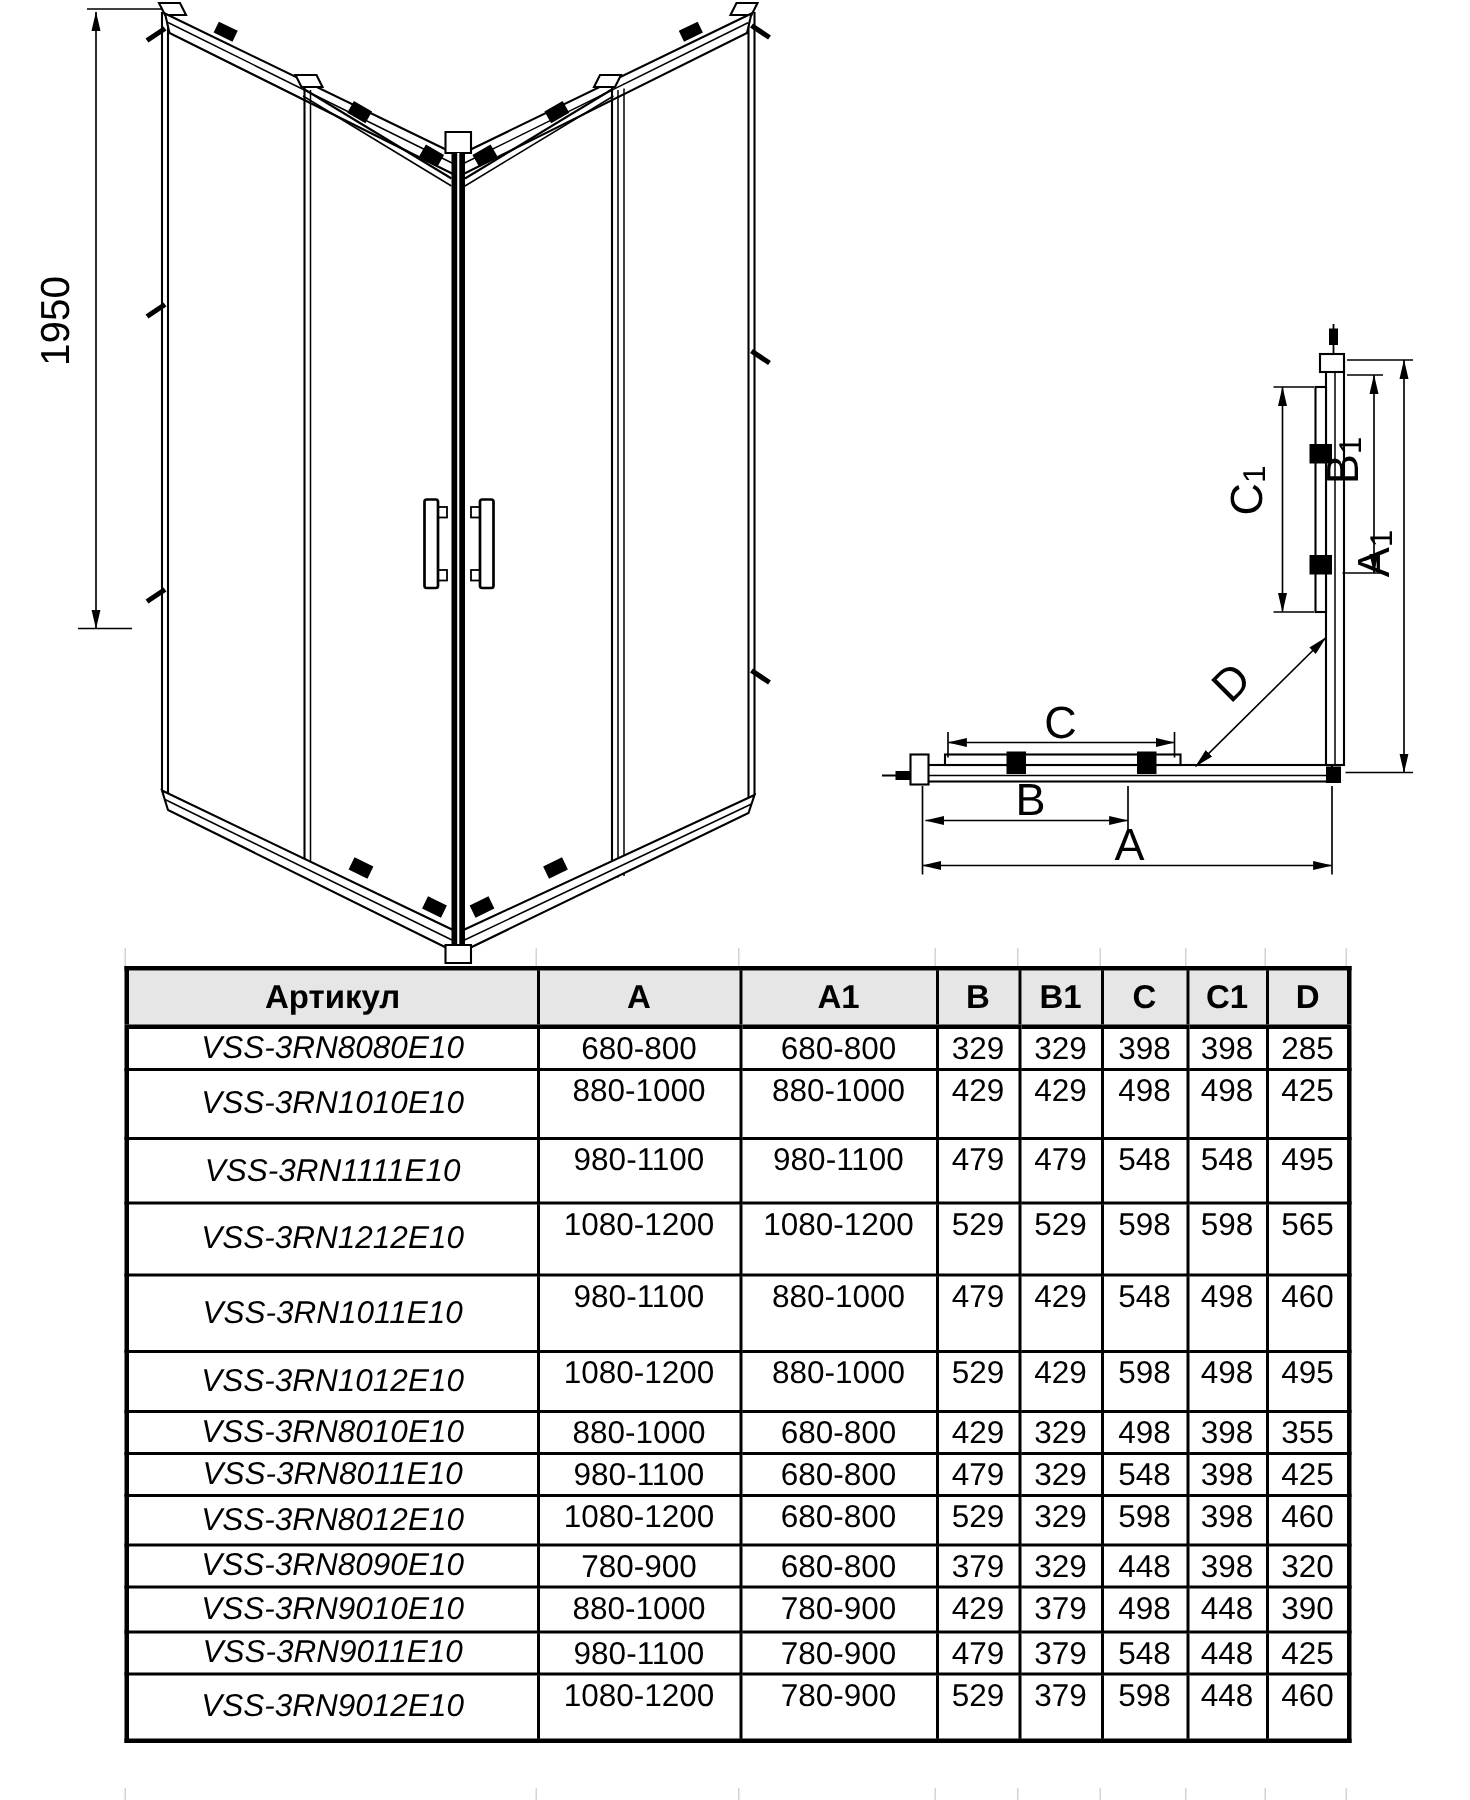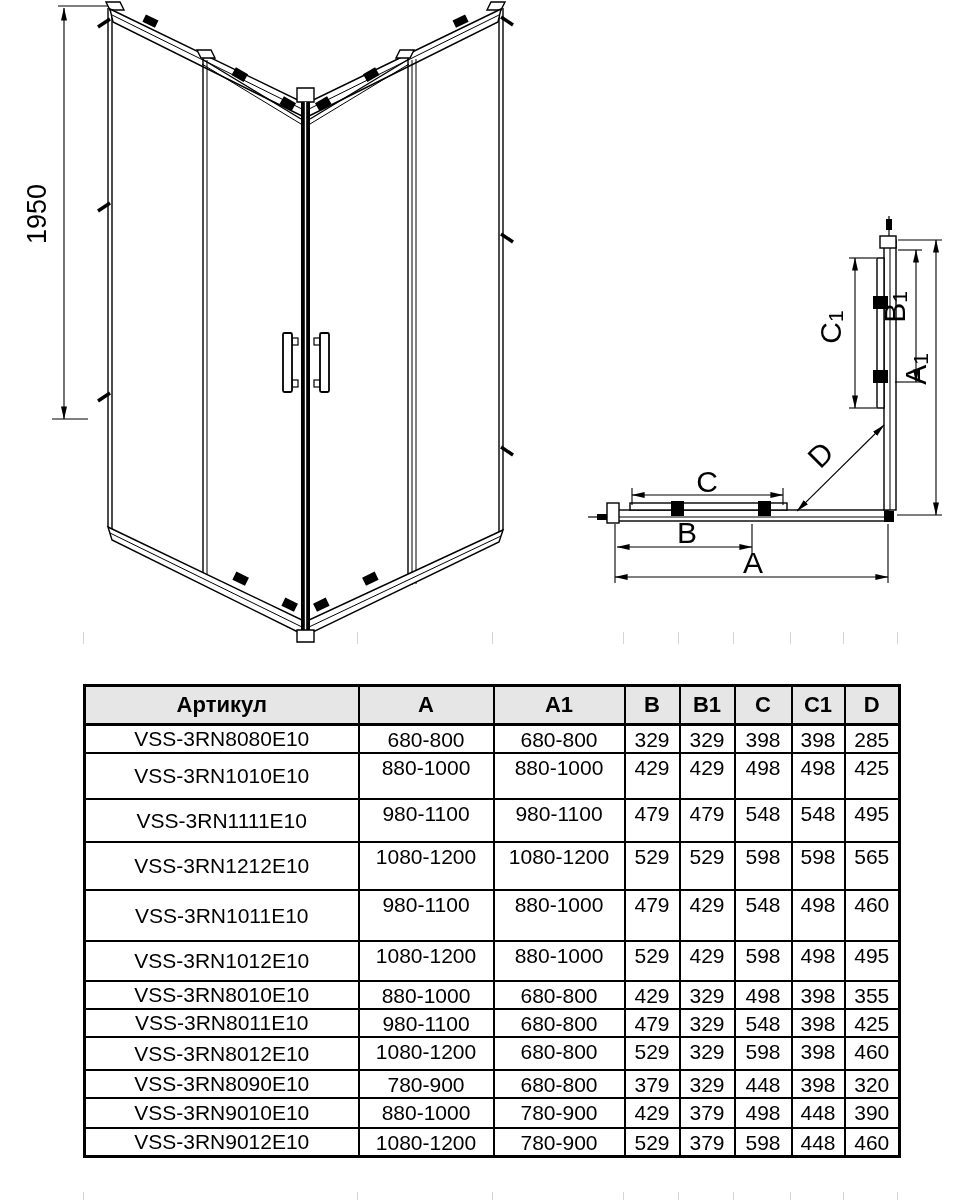--- a/index.html
+++ b/index.html
@@ -1,25 +1,25 @@
 <!DOCTYPE html>
 <html style="--header-bg: #e6e6e6;"><head>
 <meta charset="utf-8">
 <style>
   html,body{margin:0;padding:0;background:#fff;}
   body{width:980px;height:1200px;position:relative;font-family:"Liberation Sans",sans-serif;overflow:hidden;}
   svg text{font-family:"Liberation Sans",sans-serif;fill:#000;}
   #drawings{position:absolute;left:0;top:0;}
   
   #spec-table{position:absolute;left:83px;top:644px;}
-  table{border-collapse:collapse;table-layout:fixed;width:815px;border:3px solid #000;margin-top:40px;}
+  table{border-collapse:collapse;table-layout:fixed;width:815px;border:3px solid #000;}
   th,td{border:2px solid #000;padding:0;text-align:center;overflow:hidden;white-space:nowrap;}
   th{background:var(--header-bg,#e6e6e6);font-weight:bold;font-size:22px;height:36px;vertical-align:middle;border-bottom:3px solid #000;}
   td{font-size:21px;color:#000;}
-  td.article{vertical-align:middle;}
+  td.article{vertical-align:middle;font-style:italic;}
   td.num{vertical-align:top;padding-top:2px;}
   tbody tr:nth-child(1){height:28px}
   tbody tr:nth-child(2){height:46px}
   tbody tr:nth-child(3){height:43px}
   tbody tr:nth-child(4){height:48px}
   tbody tr:nth-child(5){height:51px}
   tbody tr:nth-child(6){height:40px}
   tbody tr:nth-child(7){height:26px}
   tbody tr:nth-child(8){height:26px}
   tbody tr:nth-child(9){height:33px}
@@ -325,20 +325,30 @@
           <td class="article">VSS-3RN9010E10</td>
           <td class="num">880-1000</td>
           <td class="num">780-900</td>
           <td class="num">429</td>
           <td class="num">379</td>
           <td class="num">498</td>
           <td class="num">448</td>
           <td class="num">390</td>
         </tr>
         <tr>
+          <td class="article">VSS-3RN9011E10</td>
+          <td class="num">980-1100</td>
+          <td class="num">780-900</td>
+          <td class="num">479</td>
+          <td class="num">379</td>
+          <td class="num">548</td>
+          <td class="num">448</td>
+          <td class="num">425</td>
+        </tr>
+        <tr>
           <td class="article">VSS-3RN9012E10</td>
           <td class="num">1080-1200</td>
           <td class="num">780-900</td>
           <td class="num">529</td>
           <td class="num">379</td>
           <td class="num">598</td>
           <td class="num">448</td>
           <td class="num">460</td>
         </tr>
       </tbody>

